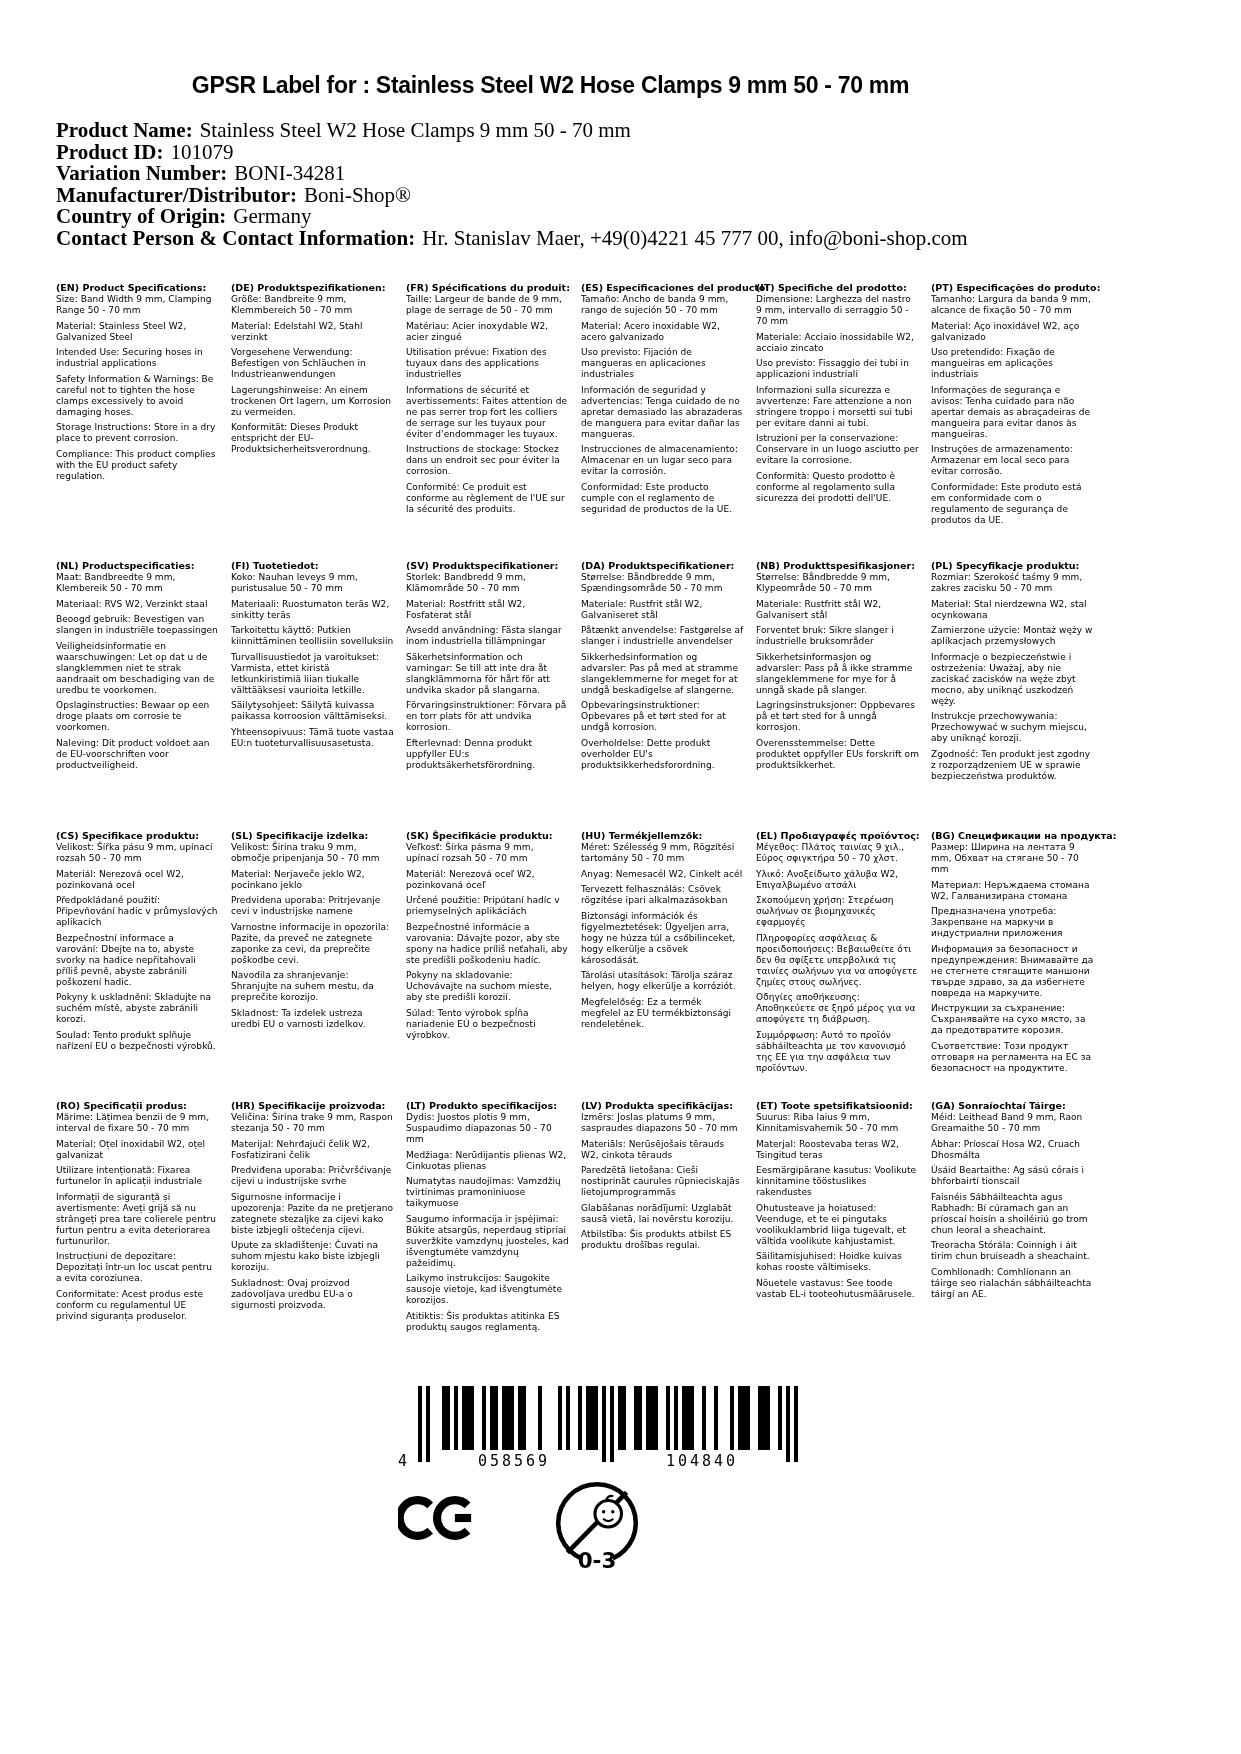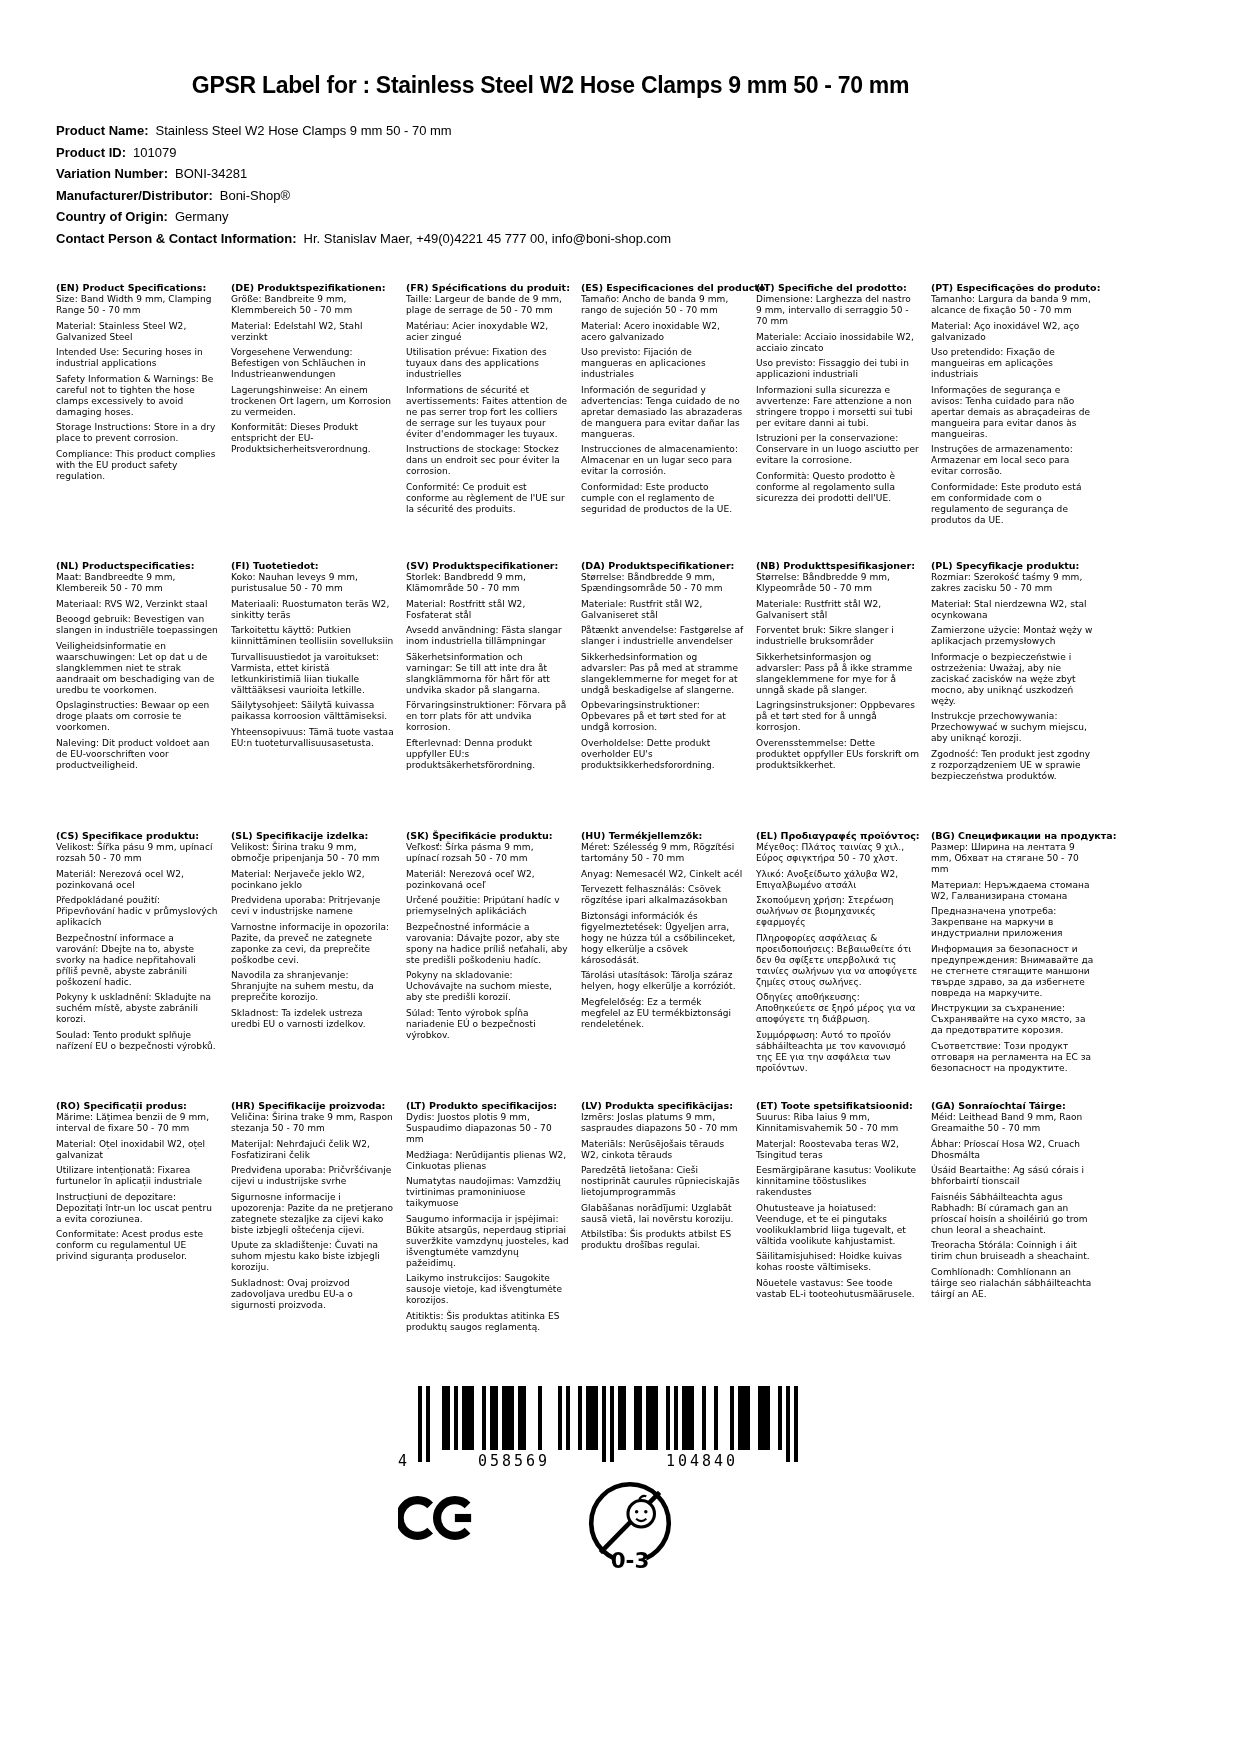--- a/index.html
+++ b/index.html
@@ -9,22 +9,22 @@
     font-family:"DejaVu Sans",sans-serif;
     overflow:hidden;
   }
   .doc-title{
     position:absolute;top:50px;left:0;width:1101px;
     text-align:center;font-size:23px;font-weight:bold;
     font-family:"Liberation Sans",sans-serif;letter-spacing:-0.3px;margin-top:22px;
   }
   .product-info{
     position:absolute;top:120px;left:56px;width:1100px;
-    font-size:13px;line-height:21.5px;
-    font-family:Liberation Sans, sans-serif;
+    font-size:21px;line-height:21.5px;
+    font-family:Liberation Serif, serif;
   }
   .pi-row{white-space:nowrap;}
   .pi-label{font-weight:bold;}
   .pi-value{margin-left:7px;}
   .spec-grid{
     position:absolute;top:278px;left:56px;
     display:grid;
     grid-template-columns:repeat(6,163px);
     grid-template-rows:278px 270px 270px auto;
     column-gap:12px;
@@ -39,21 +39,21 @@
     font-size:9px;line-height:11px;margin:0 0 4.5px 0;
     letter-spacing:0.05px;
   }
   .footer-area{position:absolute;left:0;top:1380px;width:1241px;height:374px;}
   .barcode-box{position:absolute;left:396px;top:6px;width:412px;height:86px;}
   .barcode-box svg{display:block;}
   .barcode-box text{
     font-family:"DejaVu Sans Mono",monospace;font-size:15px;letter-spacing:3px;
   }
   .ce-box{position:absolute;left:398px;top:106px;width:78px;height:64px;}
-  .age-box{position:absolute;left:579px;top:94px;width:102px;height:104px;text-align:center;}
+  .age-box{position:absolute;left:546px;top:94px;width:102px;height:104px;text-align:center;}
 </style>
 </head>
 <body>
 
 <h1 class="doc-title">GPSR Label for : Stainless Steel W2 Hose Clamps 9 mm 50 - 70 mm</h1>
 
 <div class="product-info">
   <div class="pi-row">
     <span class="pi-label">Product Name:</span><span class="pi-value">Stainless Steel W2 Hose Clamps 9 mm 50 - 70 mm</span>
   </div>
@@ -257,20 +257,21 @@
       <p class="spec-p">Информация за безопасност и предупреждения: Внимавайте да не стегнете стягащите маншони твърде здраво, за да избегнете повреда на маркучите.</p>
       <p class="spec-p">Инструкции за съхранение: Съхранявайте на сухо място, за да предотвратите корозия.</p>
       <p class="spec-p">Съответствие: Този продукт отговаря на регламента на ЕС за безопасност на продуктите.</p>
     </div>
 
   <div class="spec-cell">
     <div class="spec-title">(RO) Specificații produs:</div>
   <p class="spec-p">Mărime: Lățimea benzii de 9 mm, interval de fixare 50 - 70 mm</p>
       <p class="spec-p">Material: Oțel inoxidabil W2, oțel galvanizat</p>
       <p class="spec-p">Utilizare intenționată: Fixarea furtunelor în aplicații industriale</p>
+      <p class="spec-p">Informații de siguranță și avertismente: Aveți grijă să nu strângeți prea tare colierele pentru furtun pentru a evita deteriorarea furtunurilor.</p>
       <p class="spec-p">Instrucțiuni de depozitare: Depozitați într-un loc uscat pentru a evita coroziunea.</p>
       <p class="spec-p">Conformitate: Acest produs este conform cu regulamentul UE privind siguranța produselor.</p>
     </div>
 
   <div class="spec-cell">
     <div class="spec-title">(HR) Specifikacije proizvoda:</div>
   <p class="spec-p">Veličina: Širina trake 9 mm, Raspon stezanja 50 - 70 mm</p>
       <p class="spec-p">Materijal: Nehrđajući čelik W2, Fosfatizirani čelik</p>
       <p class="spec-p">Predviđena uporaba: Pričvršćivanje cijevi u industrijske svrhe</p>
       <p class="spec-p">Sigurnosne informacije i upozorenja: Pazite da ne pretjerano zategnete stezaljke za cijevi kako biste izbjegli oštećenja cijevi.</p>

